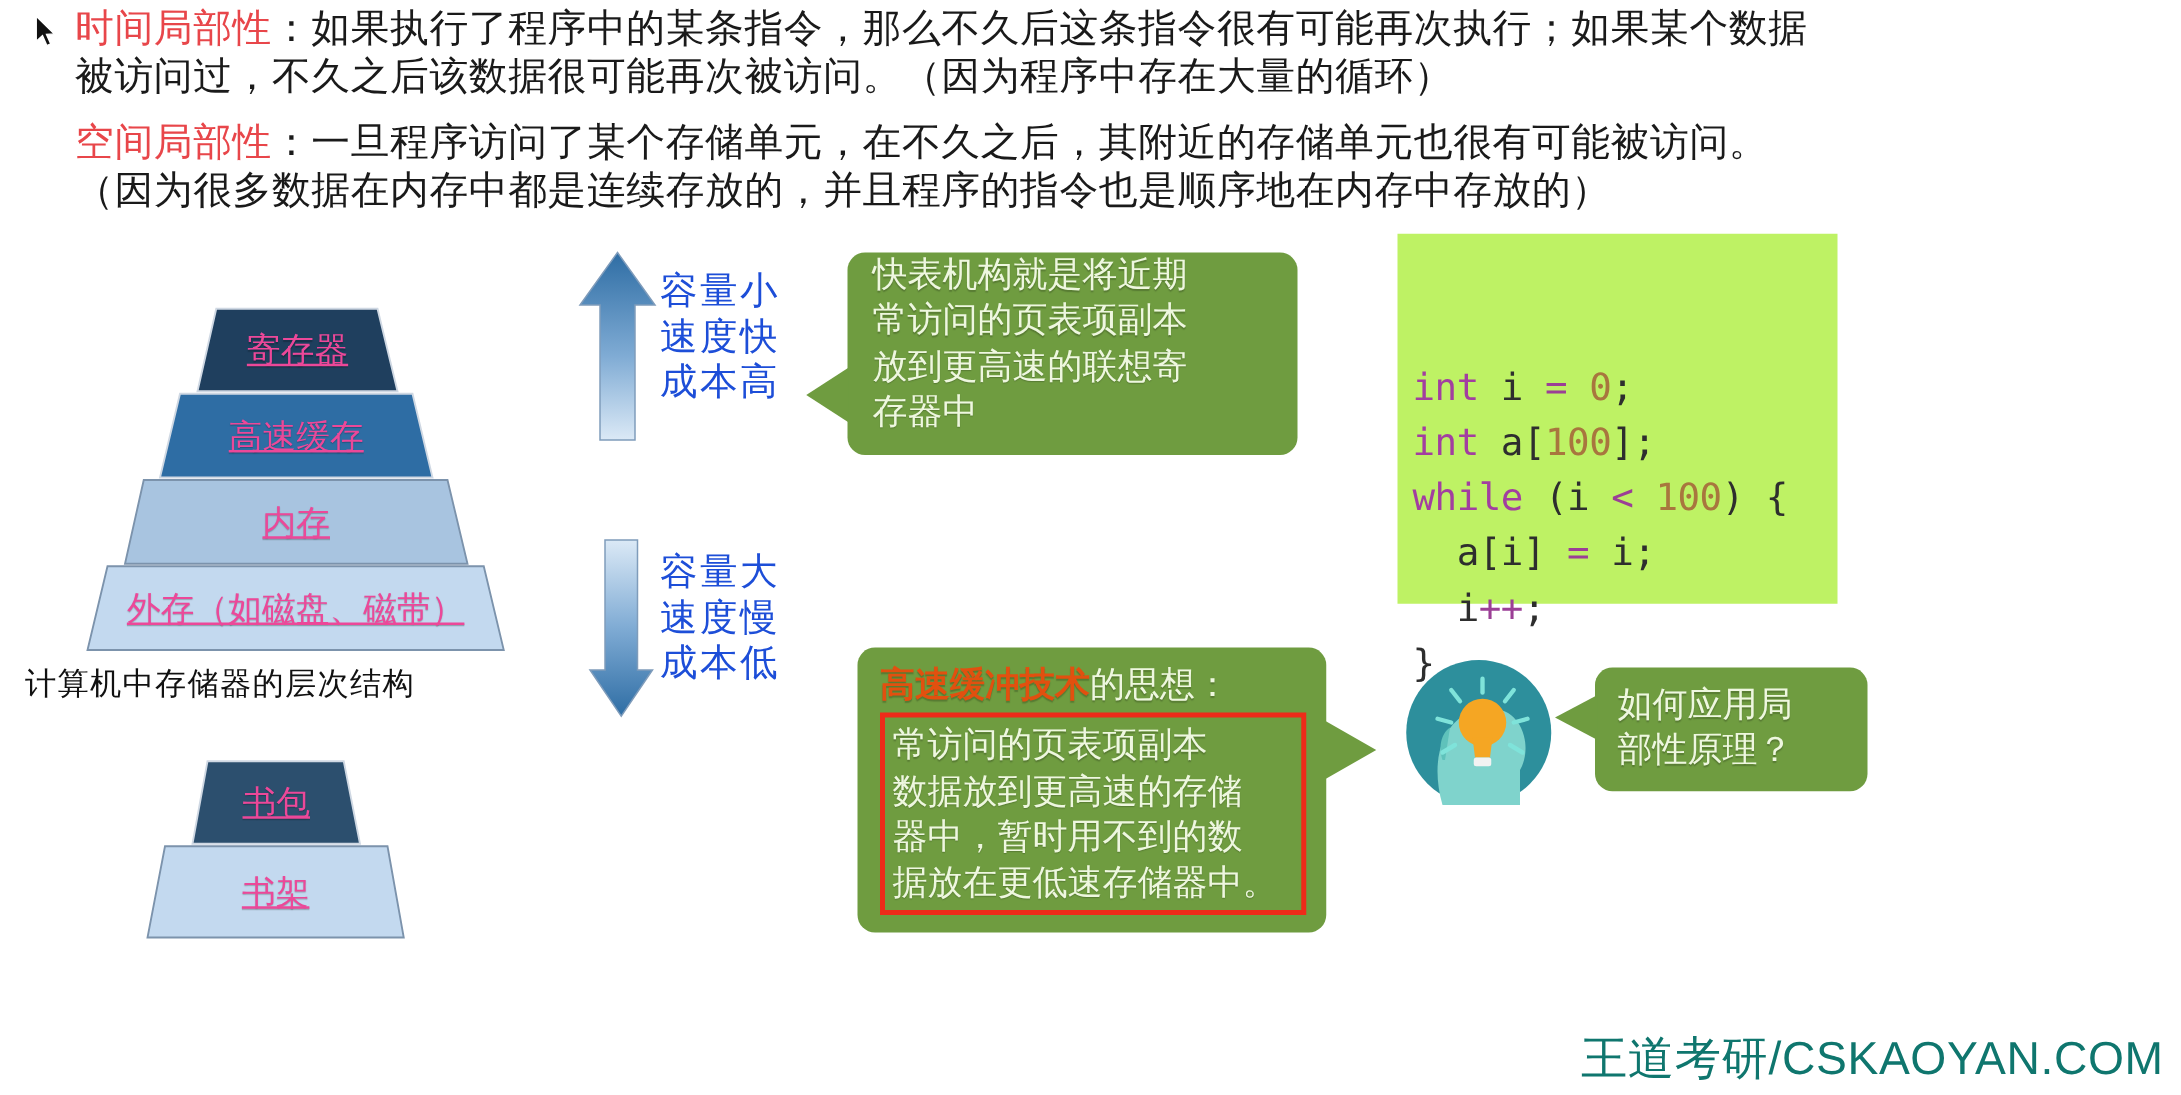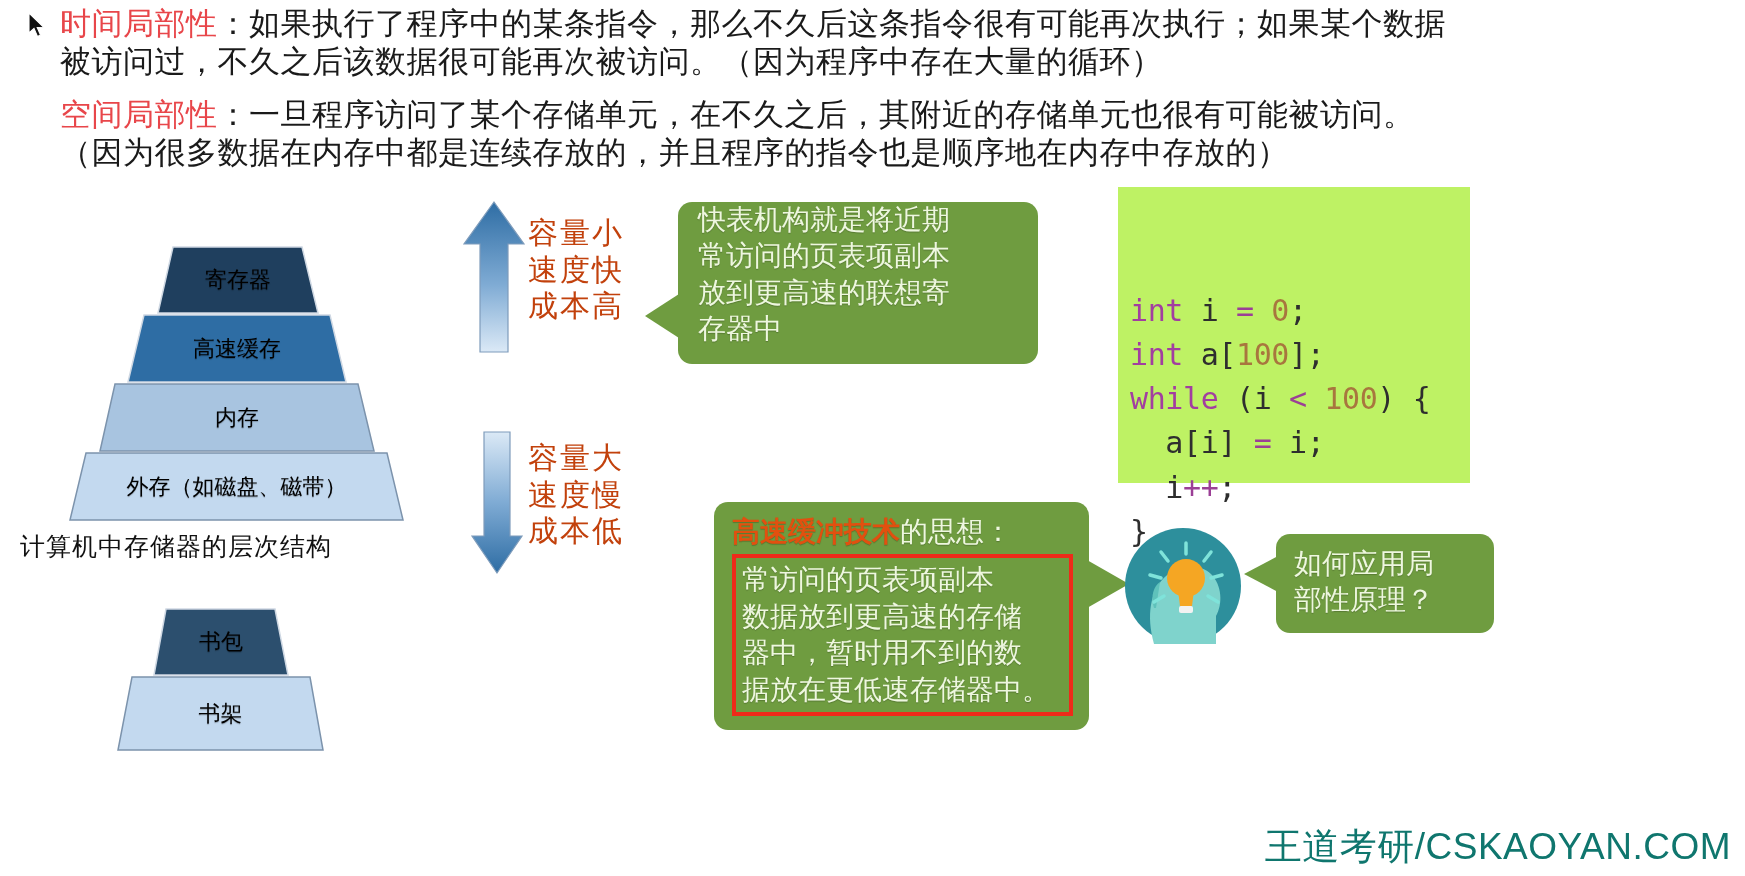--- a/index.html
+++ b/index.html
@@ -43,27 +43,28 @@
   
   .pyramid-wrap {
     position: absolute;
     left: 40px;
     top: 245px;
     width: 400px;
     height: 290px;
   }
   .trapz {
     position: absolute;
-    color: #000000;
-    font-size: 22px;
+    color: #ec4899;
+    font-size: 27px;
     display: flex;
     align-items: center;
     justify-content: center;
     text-shadow: 0 1px 1px rgba(0,0,0,0.25);
     box-sizing: border-box;
+    text-decoration: underline;
   }
   .pyr-caption {
     position: absolute;
     left: 20px;
     top: 530px;
     font-size: 25px;
     color: #111;
     letter-spacing: 1px;
   }
 
@@ -88,21 +89,21 @@
     position: absolute;
     left: 470px;
     top: 430px;
     width: 54px;
     height: 145px;
   }
   .arrow-label {
     position: absolute;
     font-size: 30px;
     line-height: 1.22;
-    color: #c2410c;
+    color: #1d4ed8;
     letter-spacing: 2px;
     white-space: nowrap;
   }
   .al-up { left: 528px; top: 215px; }
   .al-dn { left: 528px; top: 440px; }
 
   
   .callout {
     position: absolute;
     background: #6f9c40;
@@ -128,24 +129,23 @@
   }
   #callout-fast-table .tail {
     left: -33px;
     top: 92px;
     border-width: 22px 34px 22px 0;
     border-color: transparent #6f9c40 transparent transparent;
   }
 
   #callout-cache {
     left: 686px;
-    top: 502px;
+    top: 518px;
     width: 375px;
     padding: 12px 16px 14px 18px;
-    margin-left: 28px;
   }
   #callout-cache .tail {
     right: -40px;
     top: 58px;
     border-width: 24px 0 24px 42px;
     border-color: transparent transparent transparent #6f9c40;
   }
   .cache-title { white-space: nowrap; }
   .cache-title .hl { color: #e2500f; font-weight: 600; }
   .redbox {

